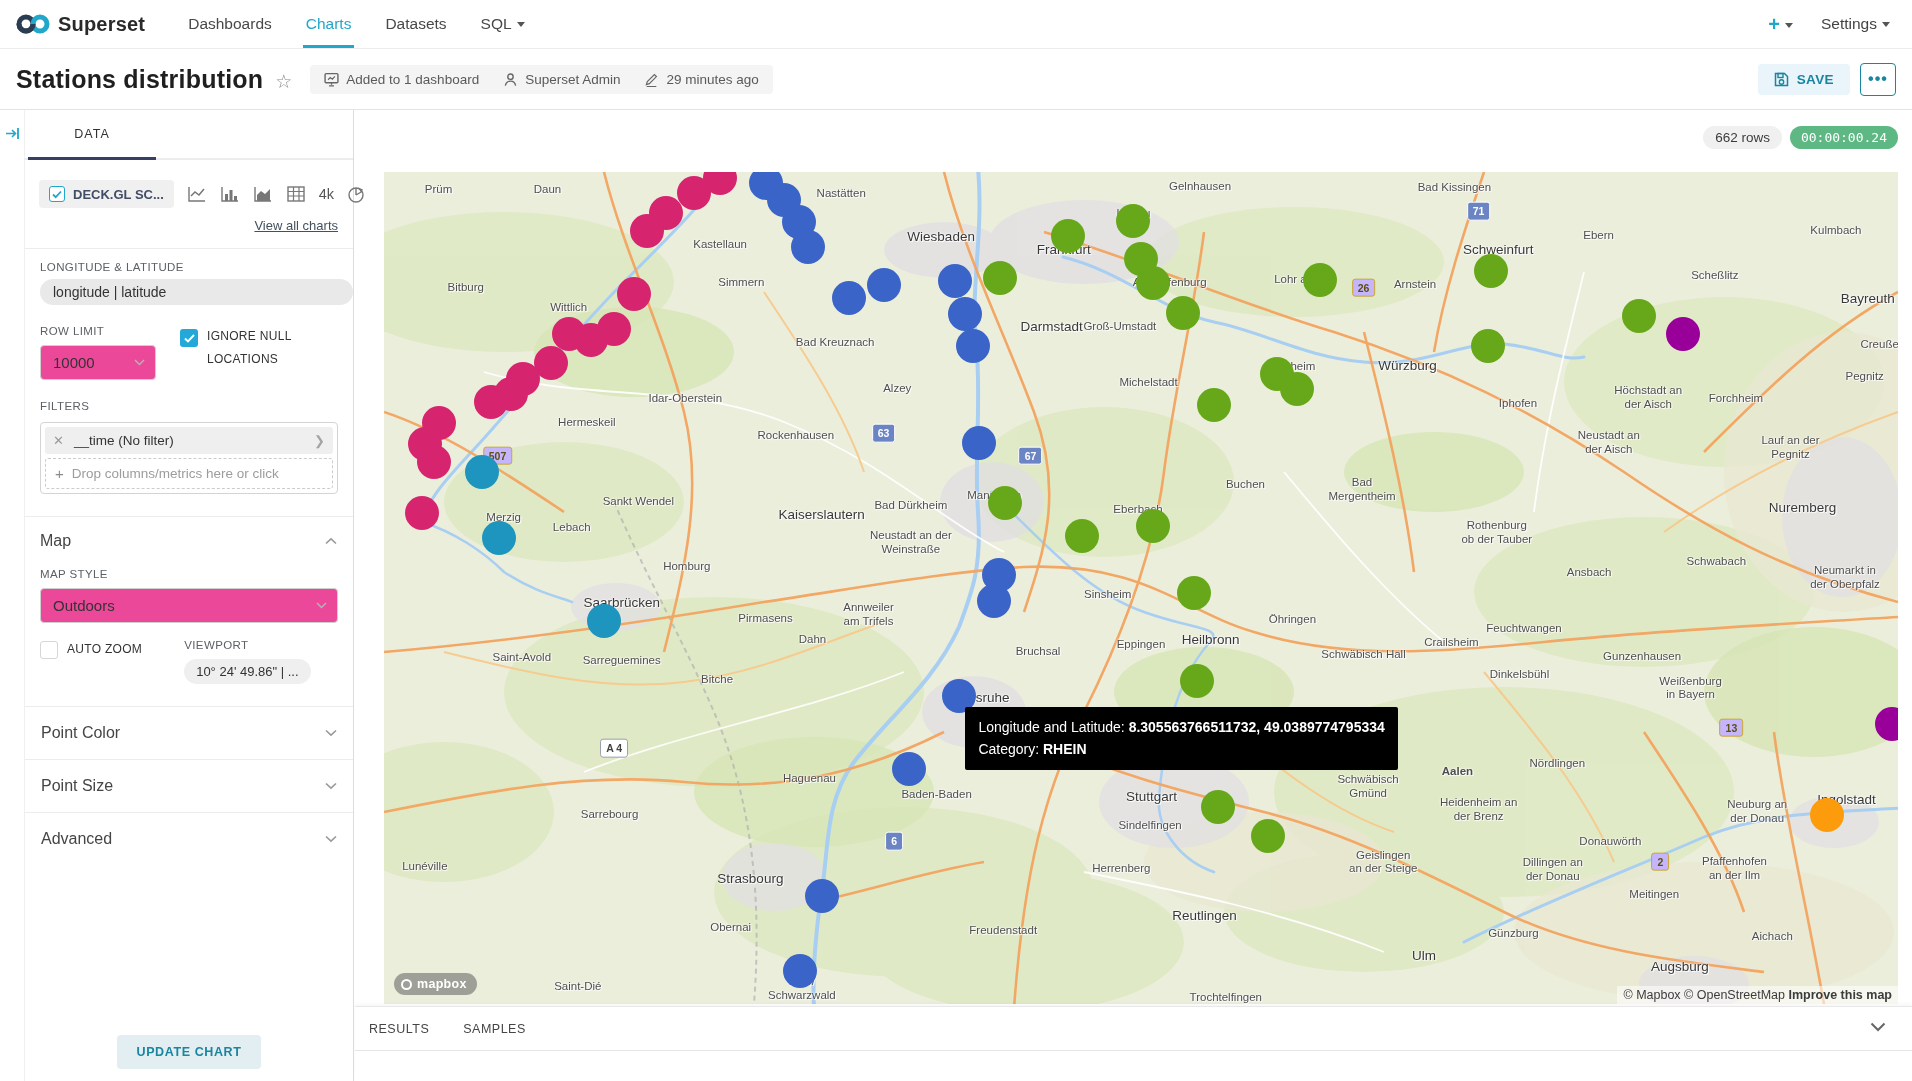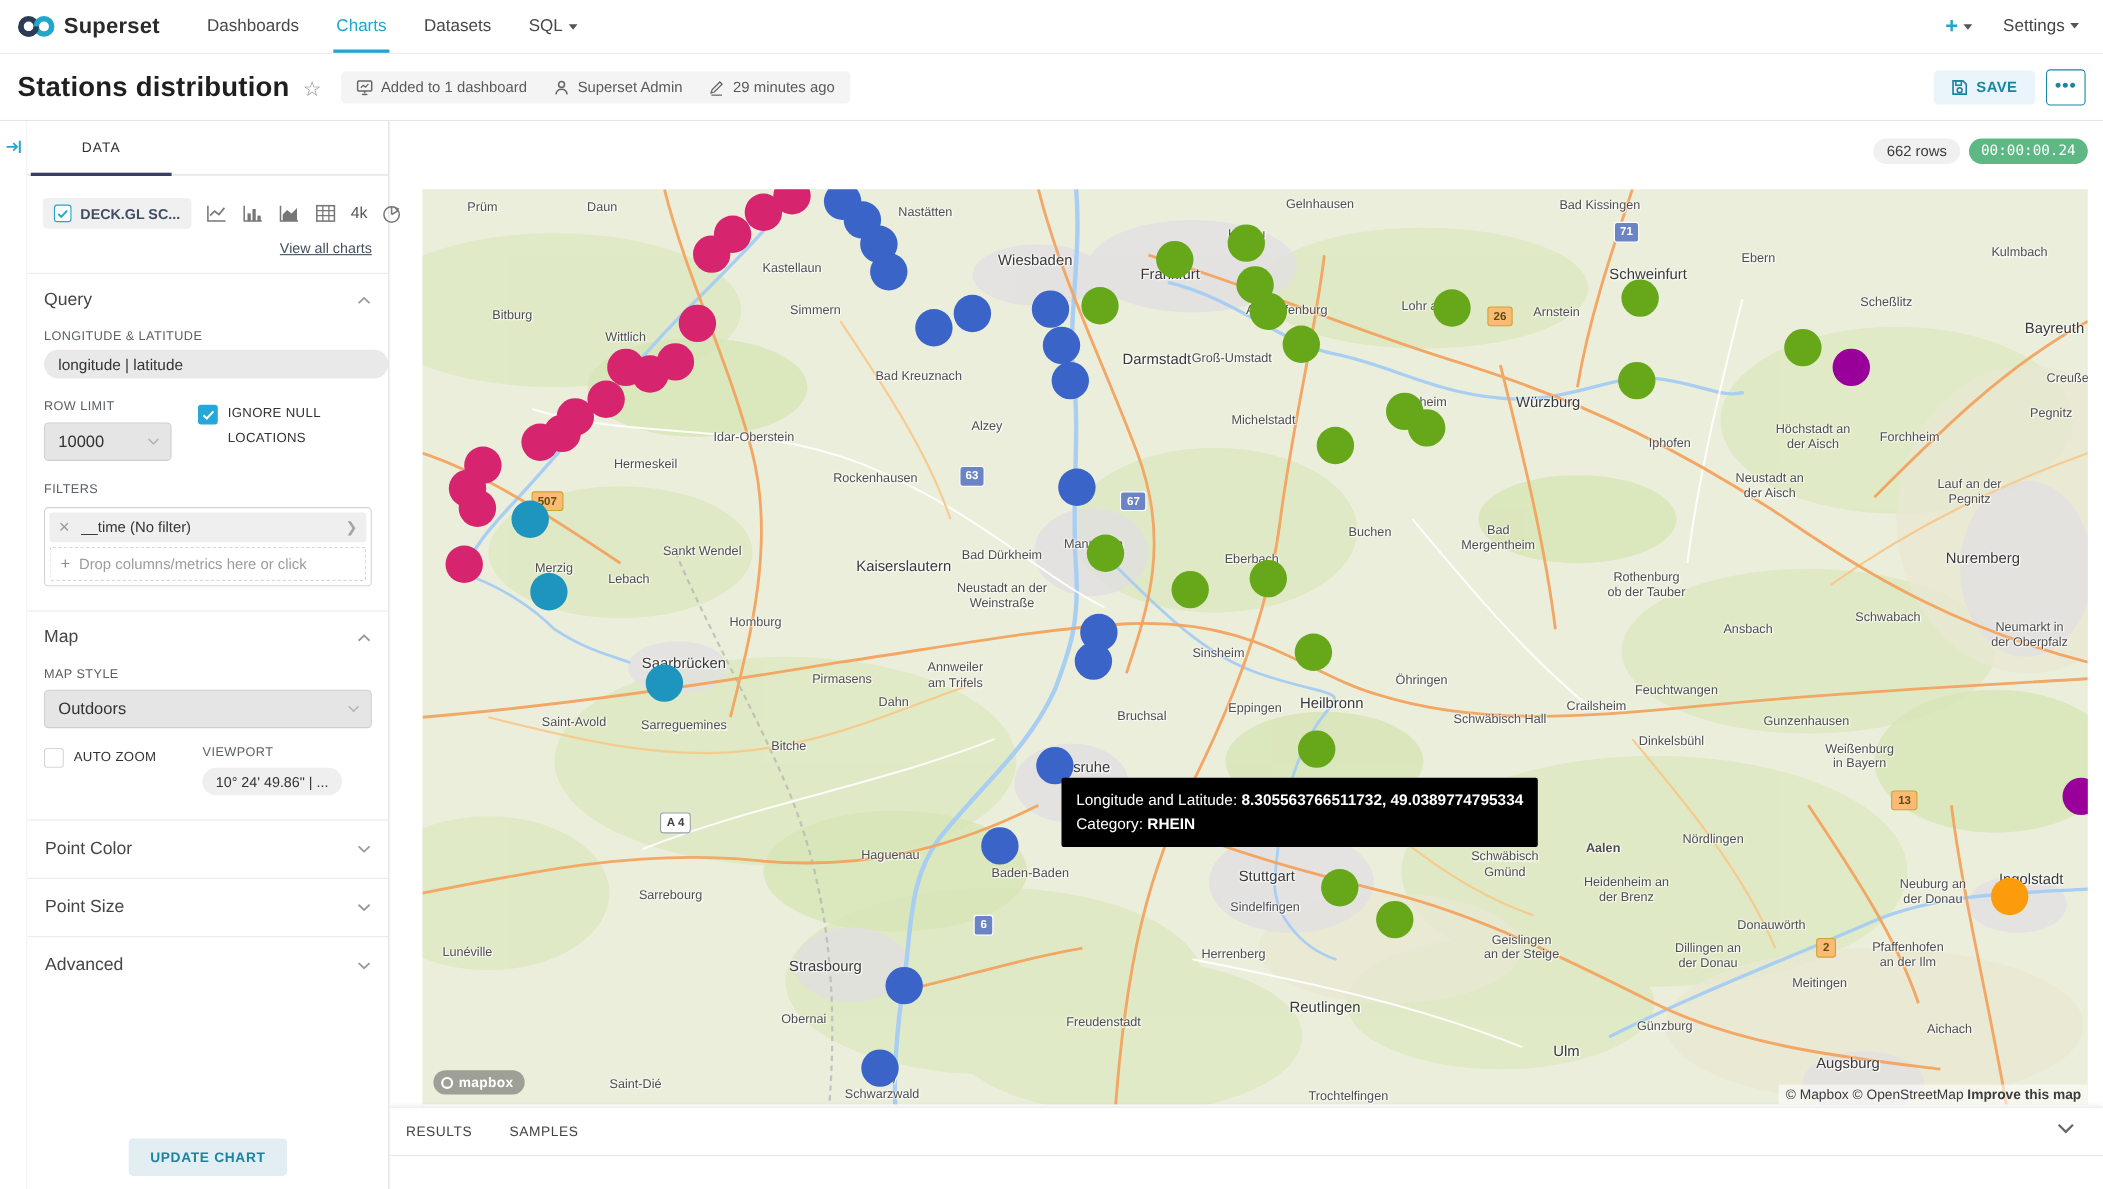--- a/index.html
+++ b/index.html
@@ -61,21 +61,21 @@
   .view-all { align-self:flex-end; margin:10px 15px 0 0; font-size:13px; color:#44505e;
     text-decoration:underline; cursor:pointer; }
   .sect-divider { border-top:1px solid #ececec; margin-top:15px; }
   .sect-head { display:flex; align-items:center; justify-content:space-between;
     padding:15px 16px 6px 15px; font-size:16px; color:#454545; cursor:pointer; }
   .ctl-label { font-size:11.5px; letter-spacing:.4px; color:#5c6166; padding:12px 15px 6px 15px; }
   .pill { display:inline-block; background:#e9e9e9; border-radius:14px; padding:5px 13px;
     font-size:14px; color:#333; margin-left:15px; cursor:pointer; white-space:nowrap; }
   .qrow { display:flex; align-items:flex-start; }
   .qcol {}
-  .select { border:1px solid #d0d0d0; border-radius:4px; background:#e5e5e5; display:flex;
+  .select { border:1px solid #d0d0d0; border-radius:4px; background:#ec4899; display:flex;
     align-items:center; justify-content:space-between; padding:8px 10px 8px 12px;
     font-size:15px; color:#333; cursor:pointer; }
   .sel-row-limit { width:116px; margin:2px 0 0 15px; }
   .checkbox { width:18px; height:18px; border-radius:3px; flex:0 0 18px; }
   .checkbox.checked { background:#24a8d8; display:flex; align-items:center; justify-content:center; }
   .checkbox.unchecked { background:#fff; border:1.5px solid #d6d6d6; }
   .chk-row { display:flex; gap:9px; margin:14px 0 0 24px; cursor:pointer; }
   .chk-label { font-size:12px; letter-spacing:.3px; color:#333; line-height:1.9; max-width:120px; }
   .filters-box { margin:4px 15px 0 15px; border:1px solid #d4d4d4; border-radius:4px; padding:4px; }
   .filter-pill { display:flex; align-items:center; background:#efefef; border-radius:3px;
@@ -105,21 +105,21 @@
   .map { position:absolute; top:62px; left:29px; right:14px; height:832px; background:#eceedc;
     overflow:hidden; cursor:grab; }
   .map svg.base { position:absolute; inset:0; }
   .mlabel { position:absolute; transform:translate(-50%,-50%); font-size:11.5px; color:#4e4e4e;
     text-shadow:0 0 2px #fff, 0 0 3px #fff, 1px 1px 0 rgba(255,255,255,.85);
     white-space:pre; text-align:center; line-height:1.2; z-index:2; }
   .mlabel.lg { font-size:13.5px; color:#383838; }
   .shield { position:absolute; transform:translate(-50%,-50%); z-index:2; font-size:10.5px;
     font-weight:bold; padding:1px 5px; border-radius:3px; line-height:1.4; }
   .shield.blue { background:#6b84c3; color:#fff; border:1px solid #fff; }
-  .shield.yellow { background:#fdba74; color:#5d4f12; border:1px solid #c9a72e; }
+  .shield.yellow { background:#c4b5fd; color:#5d4f12; border:1px solid #c9a72e; }
   .shield.white { background:#fff; color:#444; border:1px solid #99a2aa; }
   .pt { position:absolute; width:34px; height:34px; border-radius:50%;
     transform:translate(-50%,-50%); z-index:3; cursor:pointer; }
   .map-tooltip { position:absolute; left:38.4%; top:64.3%; background:#000; color:#fff;
     padding:9px 13px; font-size:14px; line-height:1.6; border-radius:2px; z-index:5; white-space:nowrap; }
   .mapbox-logo { position:absolute; left:10px; bottom:9px; z-index:4; display:flex; align-items:center;
     gap:5px; background:rgba(95,95,95,.55); border-radius:11px; height:22px; padding:0 10px 0 7px;
     color:#fff; font-size:12.5px; font-weight:bold; letter-spacing:.3px; cursor:pointer; }
   .mb-ring { width:11px; height:11px; border:2px solid #fff; border-radius:50%; }
   .attribution { position:absolute; right:0; bottom:0; z-index:4; background:rgba(255,255,255,.55);
@@ -256,26 +256,20 @@
       <svg width="19" height="19" viewBox="0 0 19 19">
           <circle cx="9" cy="10" r="7" fill="none" stroke="#777" stroke-width="1.4"></circle>
           <path d="M9 10V3M9 10l6-3.5" stroke="#777" stroke-width="1.4" fill="none"></path>
           <path d="M11 2.5l5 2-2 3z" fill="#777" stroke="none"></path>
         </svg>
     </span>
   </div>
   <span class="view-all">View all charts</span>
 
   <div class="sect-divider"></div>
-  <div class="sect-head">
-    <span>Query</span>
-    <svg width="12" height="8" viewBox="0 0 12 8">
-        <path d="M1 6.5L6 1.8l5 4.7" fill="none" stroke="#999" stroke-width="1.6"></path>
-      </svg>
-  </div>
 
   <div class="ctl-label">LONGITUDE &amp; LATITUDE</div>
   <span class="pill">longitude | latitude</span>
 
   <div class="qrow">
     <div class="qcol">
       <div class="ctl-label" style="padding-top:20px">ROW LIMIT</div>
       <div class="select sel-row-limit">
         <span>10000</span>
         <svg width="11" height="7" viewBox="0 0 11 7">

